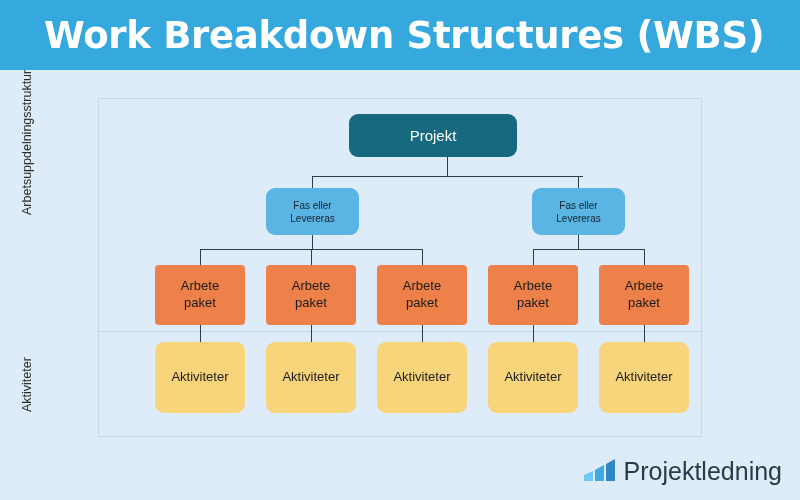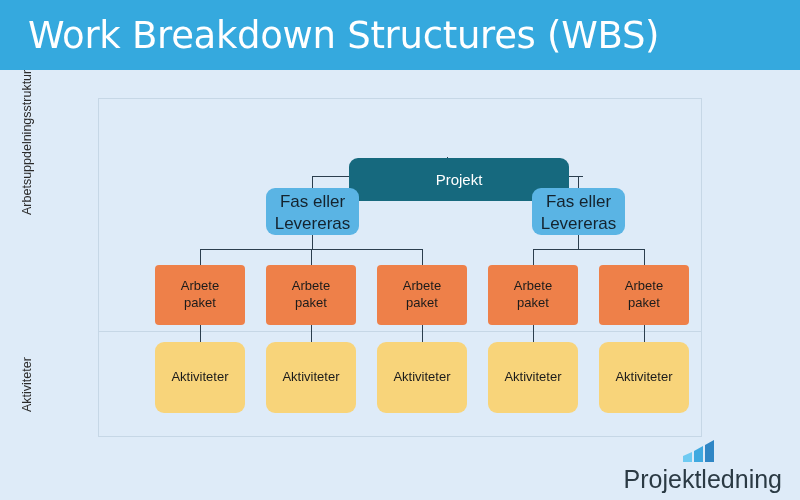--- a/index.html
+++ b/index.html
@@ -22,23 +22,23 @@
     top: 0;
     width: 800px;
     height: 70px;
     background: #35a9de;
     display: flex;
     align-items: center;
   }
   #page-title {
     color: #ffffff;
     font-size: 37px;
-    font-weight: normal;
+    font-weight: bold;
     letter-spacing: -0.3px;
-    margin-left: 28px;
+    margin-left: 44px;
     white-space: nowrap;
     font-family: "DejaVu Sans", sans-serif;
   }
 
   
   #diagram-panel {
     position: absolute;
     left: 98px;
     top: 98px;
     width: 604px;
@@ -88,22 +88,21 @@
   .node-project {
     background: #16697e;
     color: #ffffff;
     border-radius: 9px;
     font-size: 15px;
   }
   .node-phase {
     background: #5ab4e4;
     color: #14232e;
     border-radius: 9px;
-    font-size: 17px;
-    align-items: flex-end;
+    font-size: 10px;
   }
   .node-work {
     background: #ee8049;
     color: #1b1b1b;
     border-radius: 4px;
     font-size: 13px;
   }
   .node-activity {
     background: #f8d47a;
     color: #1b1b1b;
@@ -116,24 +115,23 @@
     position: absolute;
     background: #2b3e4e;
   }
   .conn-v { width: 1px; }
   .conn-h { height: 1px; }
 
   
   #footer-logo {
     position: absolute;
     right: 18px;
-    bottom: 8px;
+    bottom: 14px;
     display: flex;
-    align-items: center;
-    flex-direction: column;
+    align-items: flex-start;
   }
   #logo-mark {
     display: block;
     margin-right: 6px;
     margin-bottom: 3px;
   }
   #logo-text {
     color: #2b3a44;
     font-size: 25px;
     line-height: 1;
@@ -169,21 +167,21 @@
 <div class="conn conn-h" style="left:533px; top:249px; width:111px;"></div>
 <div class="conn conn-v" style="left:533px; top:249px; height:16px;"></div>
 <div class="conn conn-v" style="left:644px; top:249px; height:16px;"></div>
 
 <div class="conn conn-v" style="left:200px; top:325px; height:17px;"></div>
 <div class="conn conn-v" style="left:311px; top:325px; height:17px;"></div>
 <div class="conn conn-v" style="left:422px; top:325px; height:17px;"></div>
 <div class="conn conn-v" style="left:533px; top:325px; height:17px;"></div>
 <div class="conn conn-v" style="left:644px; top:325px; height:17px;"></div>
 
-<div class="node node-project" style="left:349px; top:114px; width:220px; height:43px;margin-top:44px;">
+<div class="node node-project" style="left:349px; top:114px; width:168px; height:43px;">
   <span>Projekt</span>
 </div>
 
 <div class="node node-phase" style="left:266px; top:188px; width:93px; height:47px;">
   <div>
     <div>Fas eller</div>
     <div>Levereras</div>
   </div>
 </div>
 <div class="node node-phase" style="left:532px; top:188px; width:93px; height:47px;">

